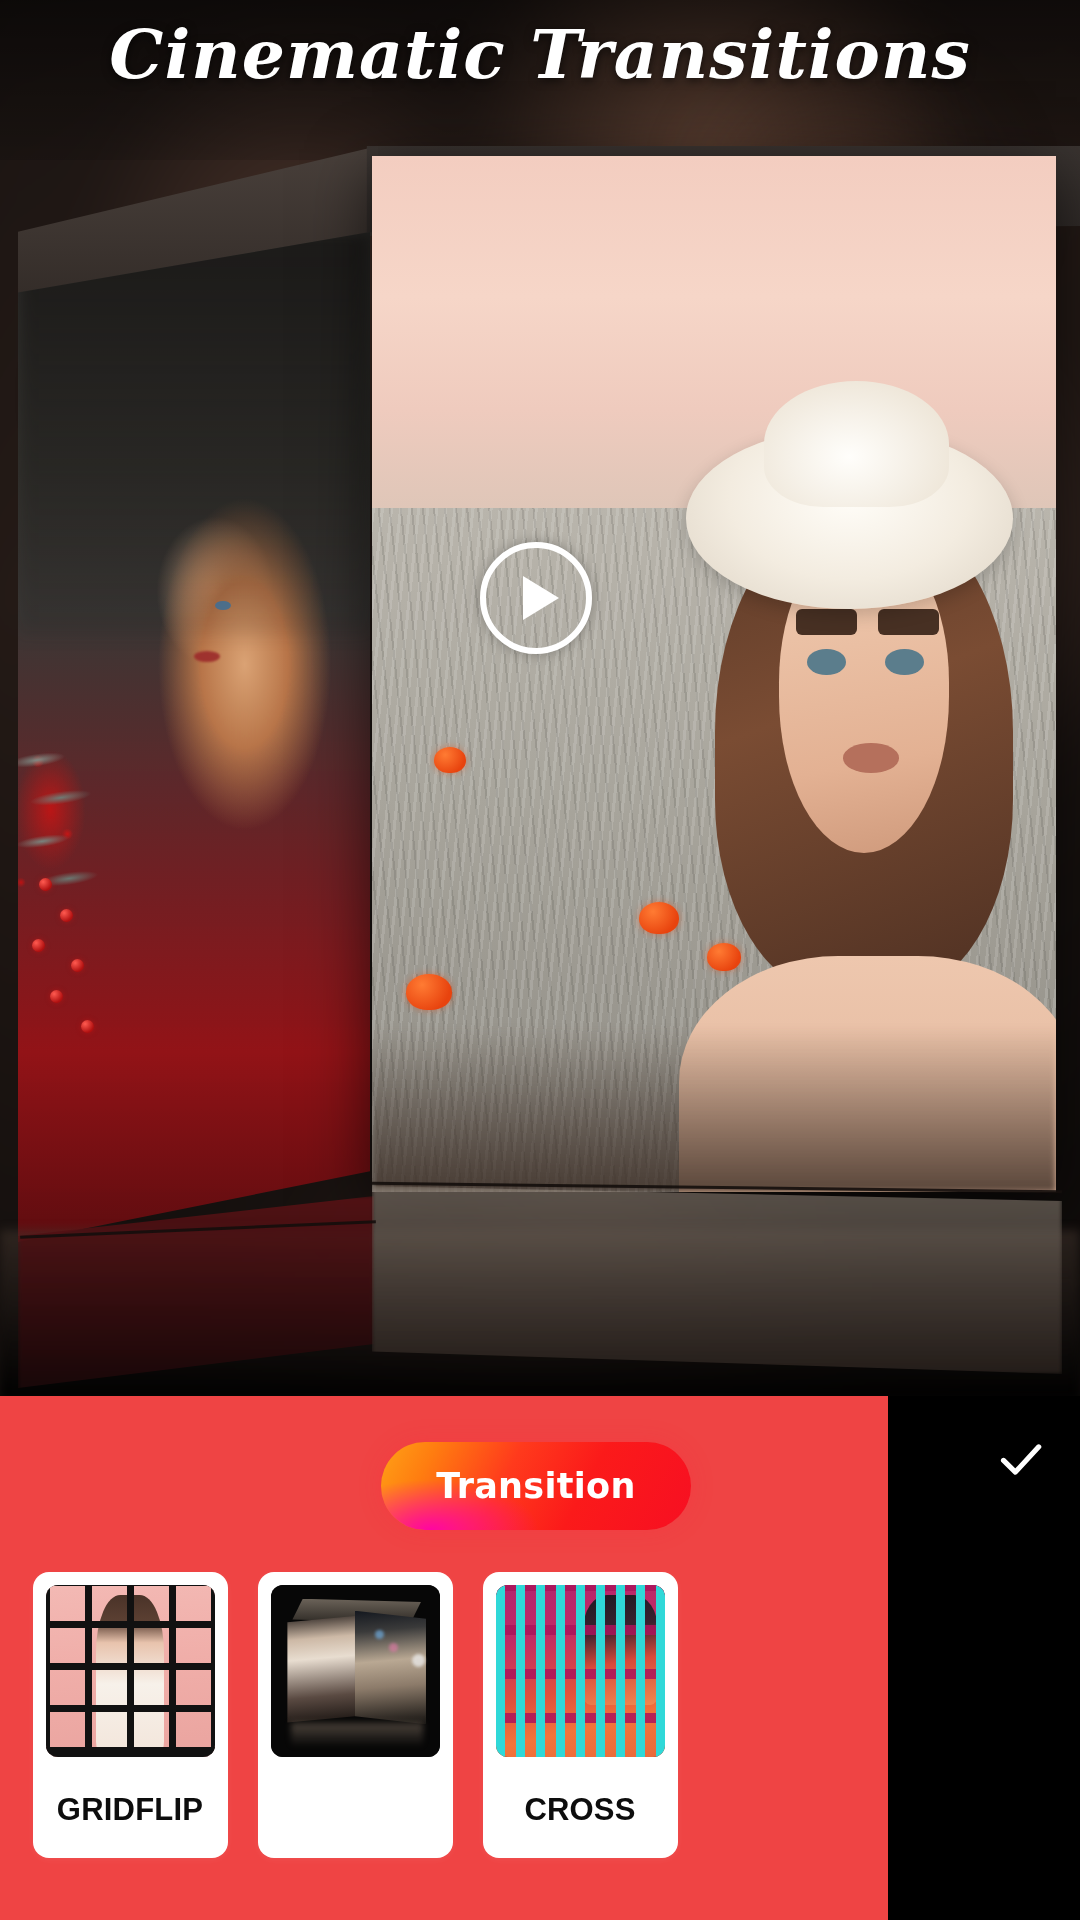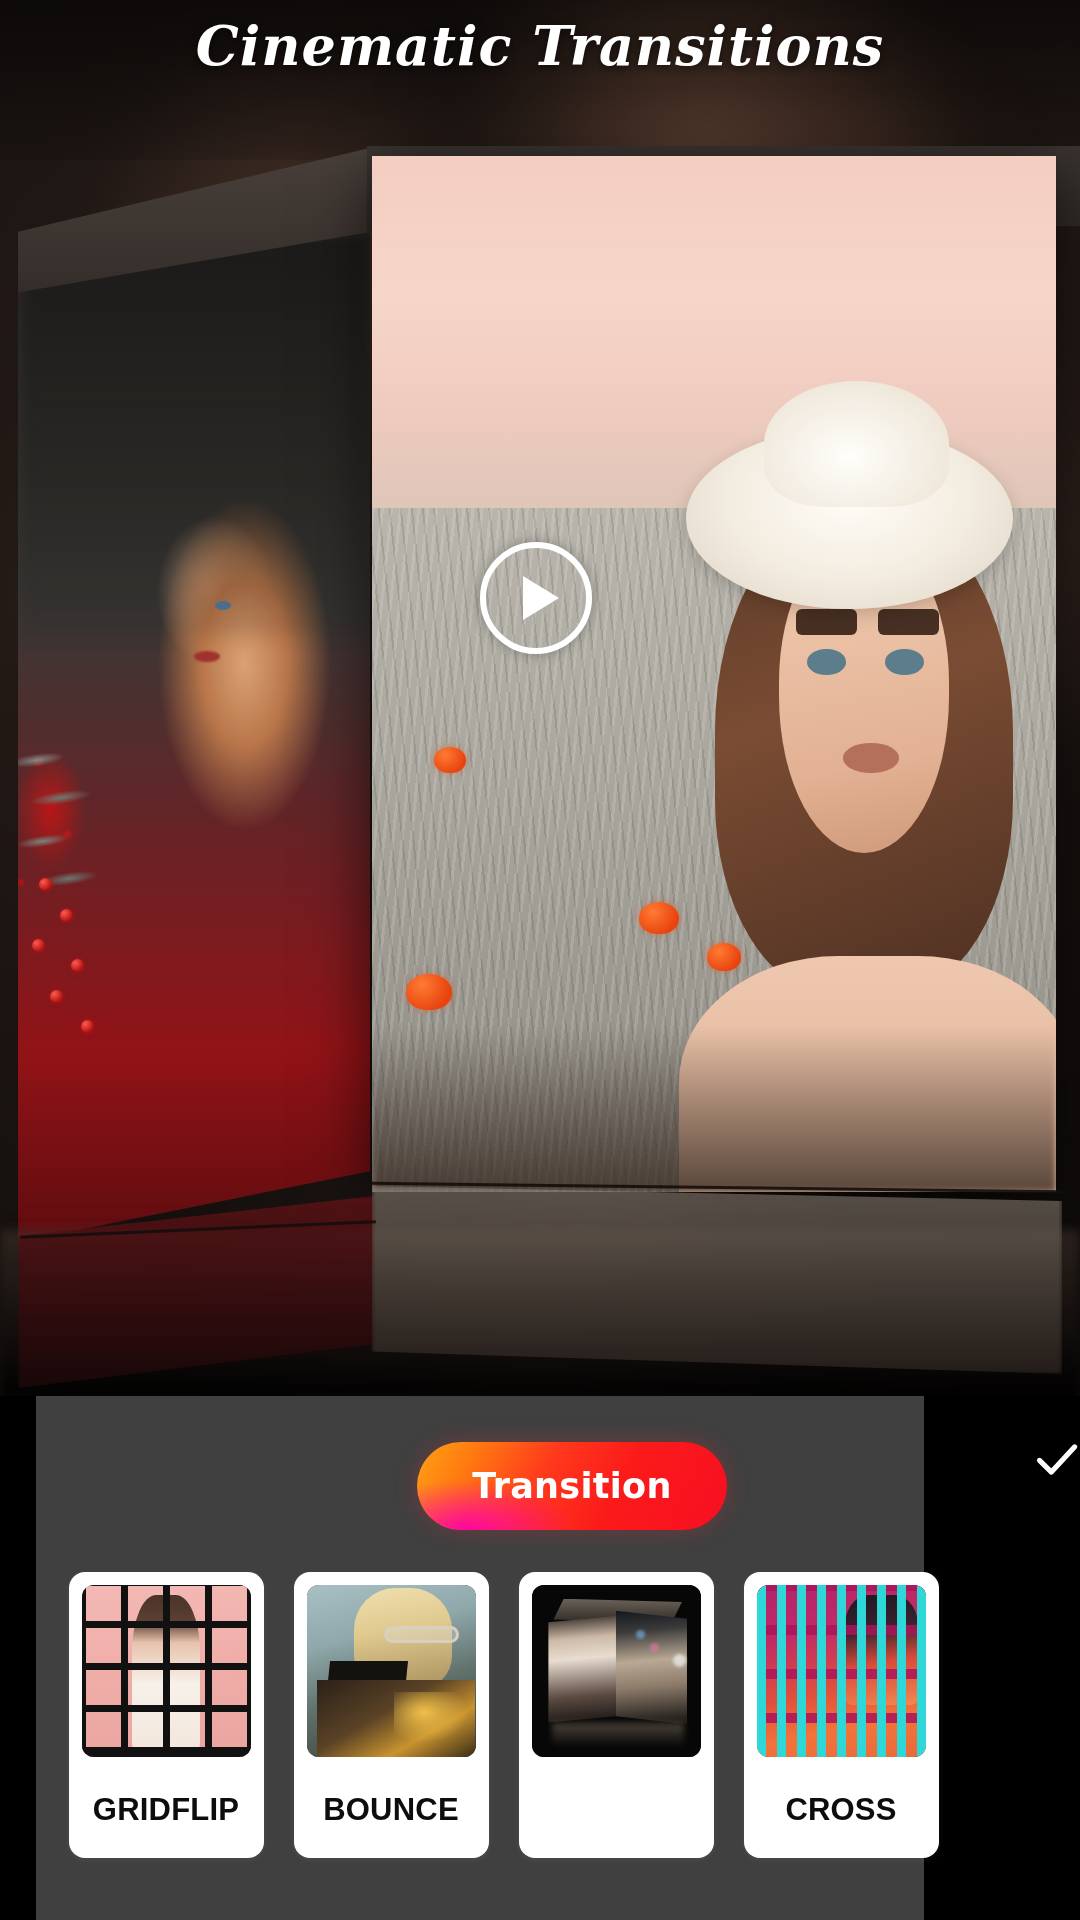--- a/index.html
+++ b/index.html
@@ -38,21 +38,21 @@
     position:absolute; left:0; top:0; width:1080px; height:160px;
     background:linear-gradient(180deg, rgba(0,0,0,.55), rgba(0,0,0,.12));
   }
 
   
   .title {
     position:absolute; left:0; top:14px; width:1080px;
     text-align:center; z-index:40;
     color:#fff;
     font-family:"DejaVu Serif", serif;
-    font-size:54px; font-weight:700;
+    font-size:68px; font-weight:700;
     font-style:italic;
     letter-spacing:1px;
     text-shadow:0 2px 10px rgba(0,0,0,.65);
   }
 
   
   .cube-wrap { position:absolute; left:0; top:0; width:1080px; height:1396px; }
 
   
   .face-left {
@@ -224,22 +224,21 @@
   .play-tri {
     width:0; height:0; margin-left:9px;
     border-left:36px solid #ffffff;
     border-top:22px solid transparent;
     border-bottom:22px solid transparent;
   }
 
   
   .bottom-bar {
     position:absolute; left:0; top:1396px; width:888px; height:524px;
-    background:#404040;
-    margin-left:36px;
+    background:#ef4444;
   }
   .action-row {
     position:absolute; left:0; top:0; width:1080px; height:176px;
   }
   .transition-btn {
     position:absolute; left:381px; top:46px;
     width:310px; height:88px; border-radius:46px;
     background:
       linear-gradient(118deg,
         #ffa216 0%,
@@ -499,32 +498,20 @@
         <div class="thumb">
           <div class="t-grid">
             <div class="subject"></div>
             <div class="lines-v"></div>
             <div class="lines-h"></div>
           </div>
         </div>
         <div class="card-label">GRIDFLIP</div>
       </div>
 
-      <div class="card">
-        <div class="thumb">
-          <div class="t-bounce">
-            <div class="blonde"></div>
-            <div class="glasses"></div>
-            <div class="jacket"></div>
-            <div class="lower"></div>
-            <div class="gold"></div>
-          </div>
-        </div>
-        <div class="card-label">BOUNCE</div>
-      </div>
 
 
       <div class="card">
         <div class="thumb">
           <div class="t-cube">
             <div class="ctop"></div>
             <div class="cl"></div>
             <div class="cr"></div>
             <div class="bok" style="left:62%; top:26%;"></div>
             <div class="bok" style="left:70%; top:34%; background:rgba(230,120,170,.6);"></div>

